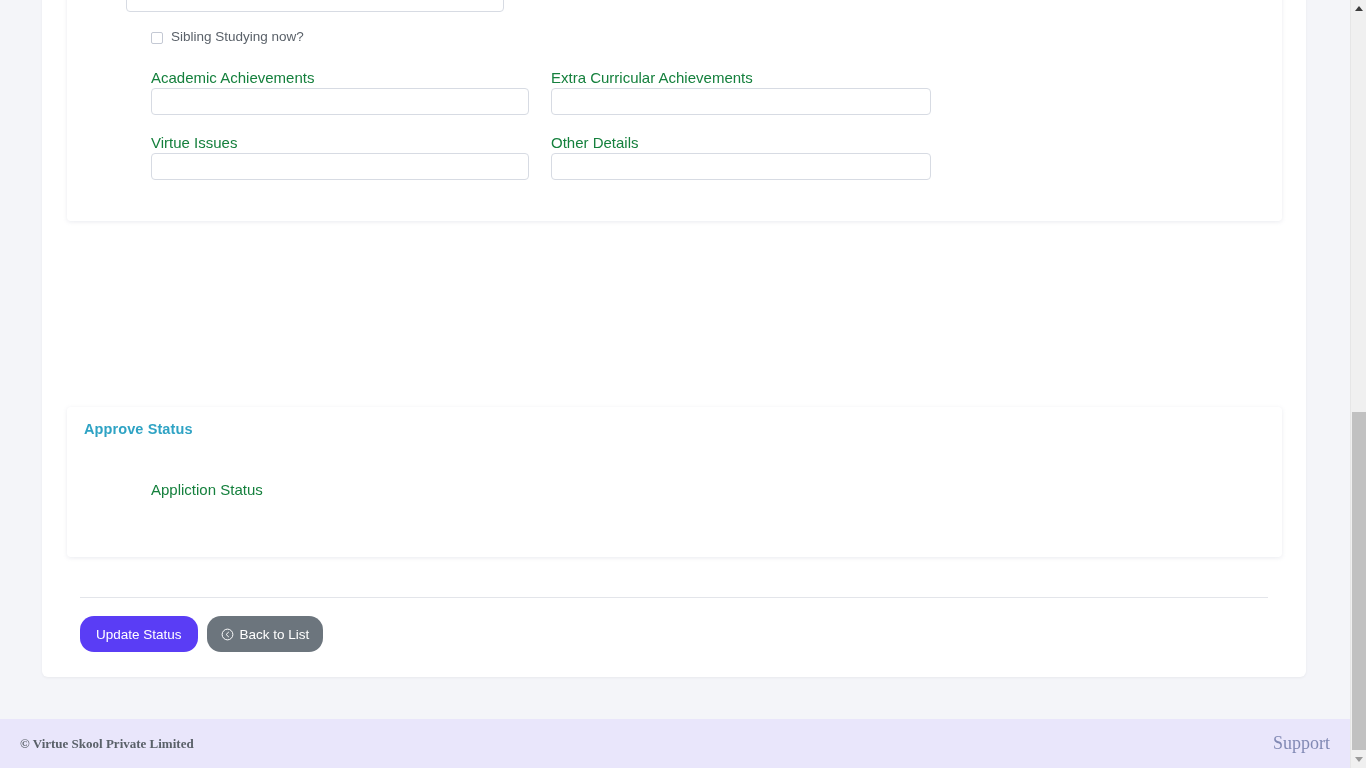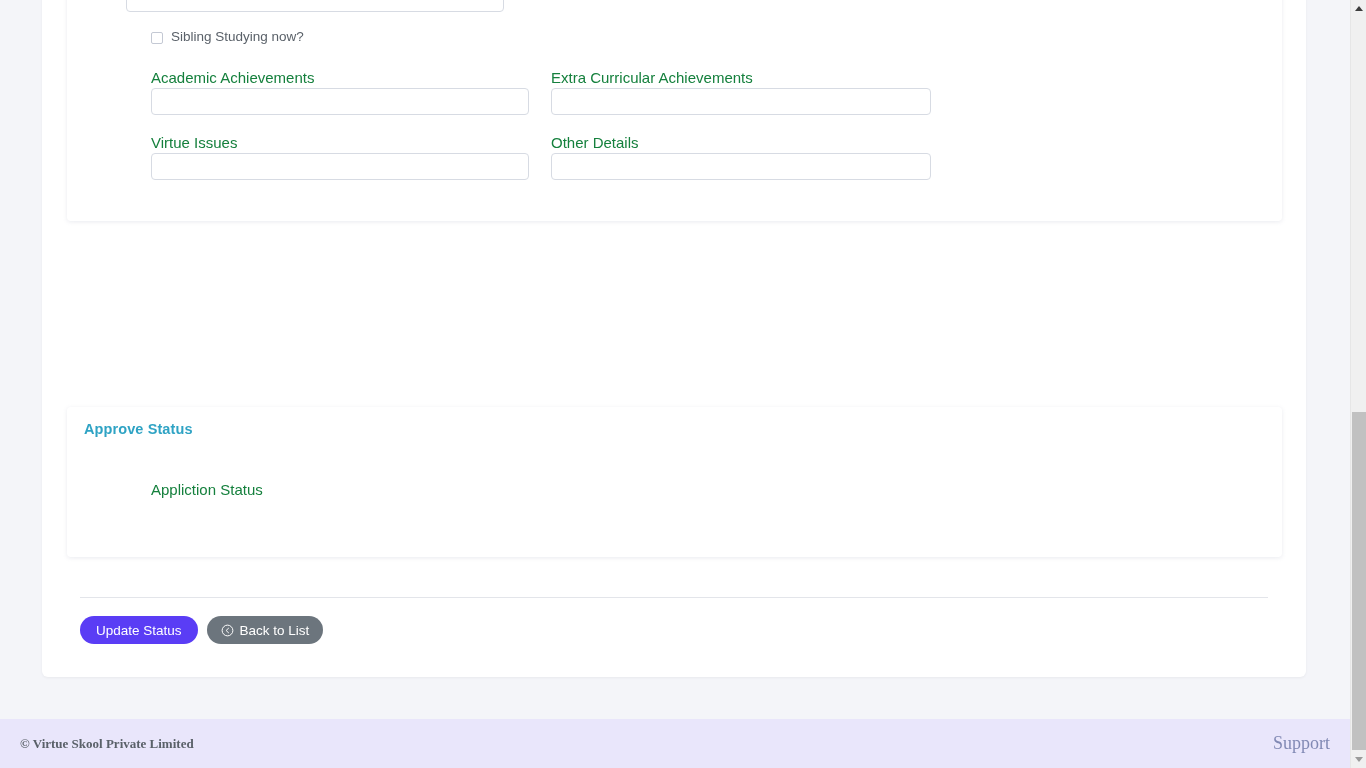--- a/index.html
+++ b/index.html
@@ -155,21 +155,21 @@
   }
 
   .btn-row {
     position: absolute;
     left: 38px;
     top: 876px;
     display: flex;
     align-items: center;
   }
   .btn {
-    height: 28px;
+    height: 36px;
     border: none;
     border-radius: 14px;
     font-family: "Liberation Sans", sans-serif;
     font-size: 13.5px;
     color: #ffffff;
     cursor: pointer;
     display: inline-flex;
     align-items: center;
     justify-content: center;
     padding: 0 16px;

